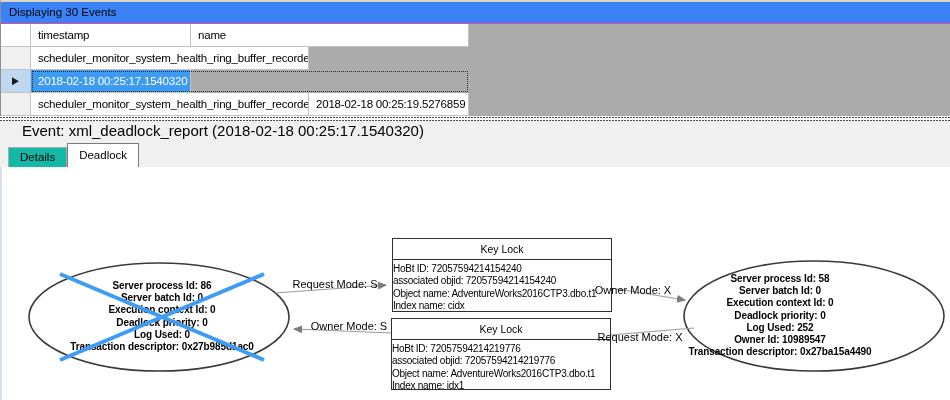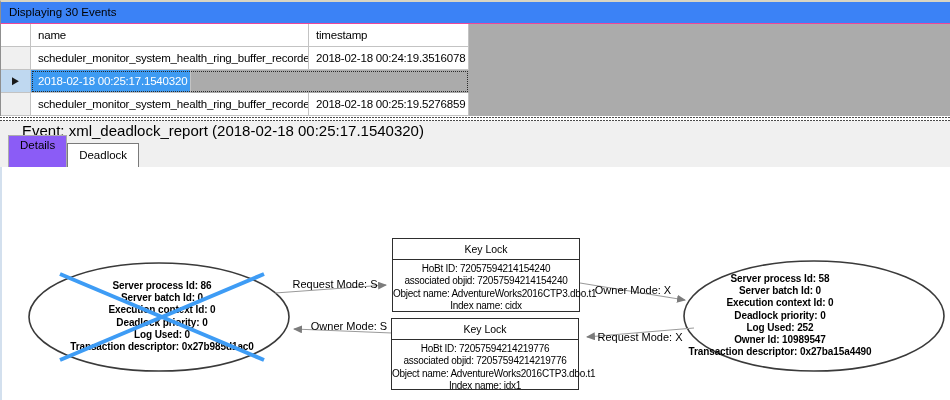--- a/index.html
+++ b/index.html
@@ -37,70 +37,69 @@
     background-size:3px 3px; }
 
   
   .event-strip { position:absolute; left:0; top:121px; width:950px; height:22px; background:#F0F0F0;
     font-size:15px; color:#000; line-height:20px; padding-left:22px; white-space:nowrap; }
 
   
   .tab-strip { position:absolute; left:0; top:143px; width:950px; height:24px; background:#F0F0F0;
     display:flex; align-items:flex-end; padding-left:8px; }
   .tab { font-size:11.5px; color:#000; padding:0 11px; white-space:nowrap; cursor:default; }
-  .tab.inactive { height:32px; line-height:19px; background:#8b5cf6; border:1px solid #ACACAC; border-bottom:none; }
+  .tab.inactive { height:20px; line-height:19px; background:#14b8a6; border:1px solid #ACACAC; border-bottom:none; }
   .tab.active { height:24px; line-height:22px; background:#FFFFFF; border:1px solid #7A7A7A; border-bottom:none; position:relative; z-index:2; }
 
   
   .panel { position:absolute; left:0; top:167px; width:950px; height:233px; background:#FFFFFF;
     border-left:2px solid #D3E0EE; }
   .graph-svg, .overlay-svg { position:absolute; left:0; top:0; width:950px; height:233px; }
   .overlay-svg { pointer-events:none; }
   .gline { stroke:#9A9A9A; stroke-width:1.2; }
   .gshape { stroke:#3A3A3A; stroke-width:1.6; fill:none; }
   .cross { stroke:#3E9CF5; stroke-width:4; }
 
   .node-text { position:absolute; transform:translate(-50%,-50%); text-align:center;
     font-size:10px; letter-spacing:-0.1px; line-height:12.2px; color:#000; white-space:nowrap;font-weight:bold; }
   .nt-left  { left:160px; top:150px; }
   .nt-right { left:778px; top:149px; }
 
-  .kbox { position:absolute; width:188px; background:#fff; border:1.5px solid #2E2E2E; }
+  .kbox { position:absolute; width:220px; background:#fff; border:1.5px solid #2E2E2E; }
   .kbox-top { left:390px; top:71px; height:74px; }
   .kbox-bottom { left:389px; top:151px; height:72px; }
   .kbox-title { height:21px; border-bottom:1.5px solid #2E2E2E; text-align:center; line-height:20px;
     font-size:10.5px; color:#000; }
-  .kbox-lines { padding-top:3px; text-align:center; font-size:10px; letter-spacing:-0.25px; line-height:12.4px;
+  .kbox-lines { padding-top:3px; font-size:10px; letter-spacing:-0.25px; line-height:12.4px;
     color:#000; white-space:nowrap; }
 
   .elabel { position:absolute; transform:translate(-50%,-50%); font-size:11px; color:#000; white-space:nowrap;text-align:right; }
   .el-1 { left:333px; top:117px; }
   .el-2 { left:333px; top:159px;padding-left:28px; }
   .el-3 { left:631px; top:123px; }
   .el-4 { left:638px; top:170px; }
 </style>
 </head>
 <body>
 
 <div class="screen">
 
   <div class="yellow-bar">
     <span>Displaying 30 Events</span>
   </div>
 
   <div class="grid">
     <div class="g-row">
       <div class="g-sel g-hcell"></div>
+      <div class="g-cell g-hcell c-ts">timestamp</div>
       <div class="g-cell g-hcell c-name">name</div>
-      <div class="g-cell g-hcell c-ts">timestamp</div>
     </div>
     <div class="g-row">
       <div class="g-sel"></div>
       <div class="g-cell c-name">scheduler_monitor_system_health_ring_buffer_recorded</div>
-      <div class="g-cell c-ts">2018-02-18 00:24:19.3516078</div>
     </div>
     <div class="g-row row-sel">
       <div class="g-sel">
         <span class="sel-arrow">▶</span>
       </div>
       <div class="g-cell c-ts">2018-02-18 00:25:17.1540320</div>
       <div class="ants"></div>
     </div>
     <div class="g-row">
       <div class="g-sel"></div>

